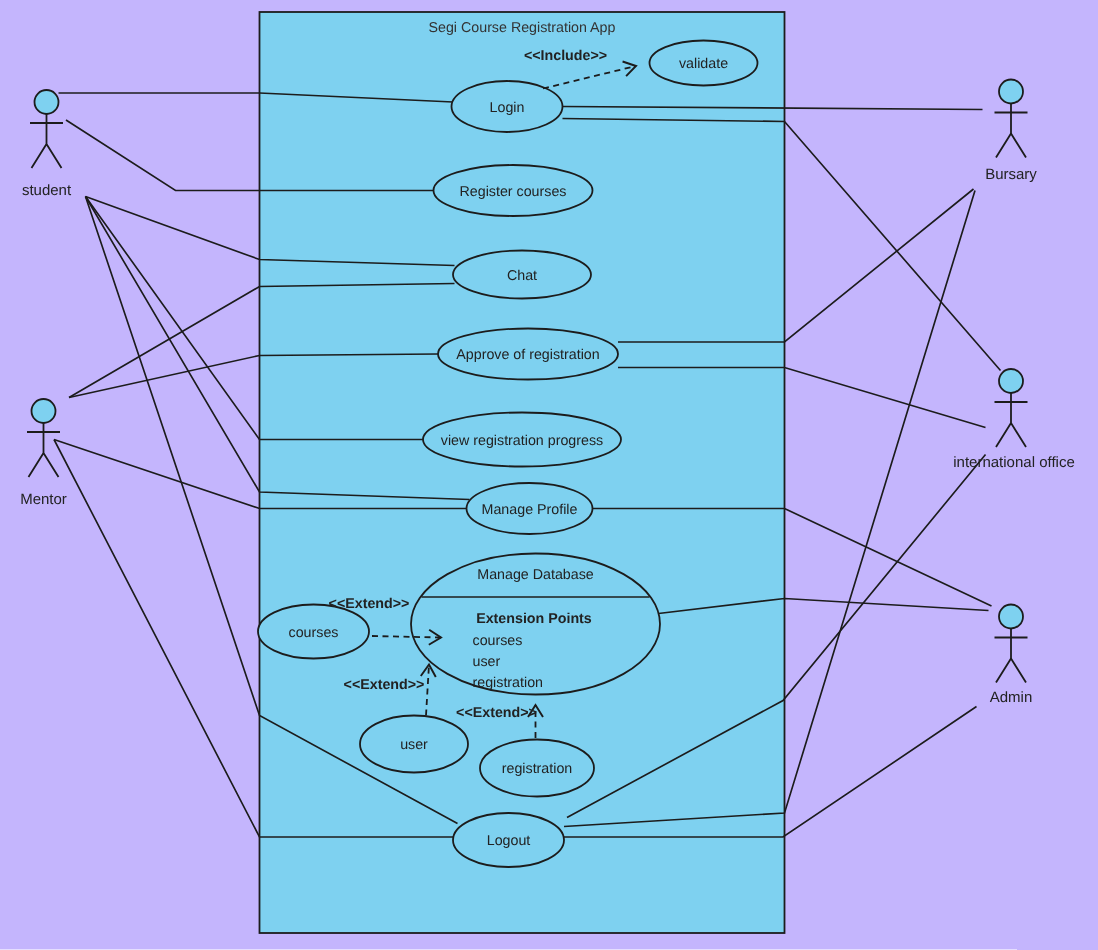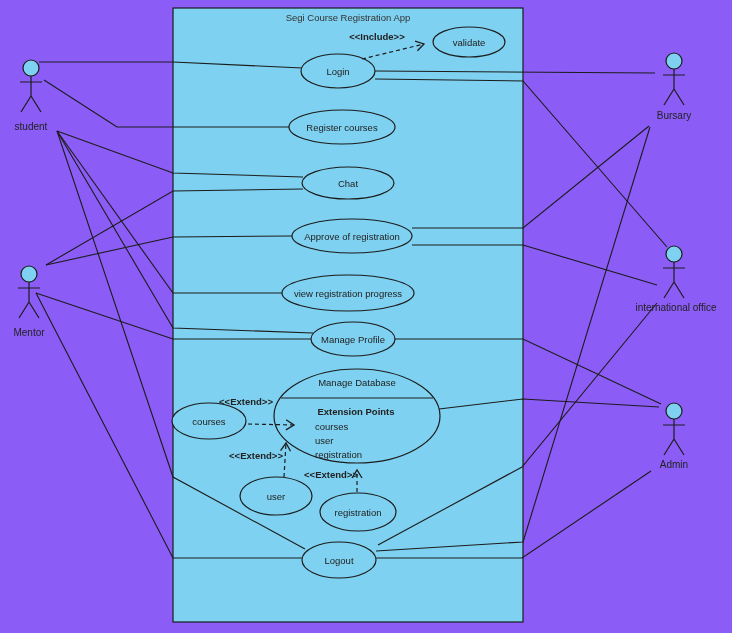--- a/index.html
+++ b/index.html
@@ -1,16 +1,16 @@
 <!DOCTYPE html>
 <html><head>
 <meta charset="utf-8">
 <style>
   html,body{margin:0;padding:0;background:#ffffff;}
-  .stage{position:relative;width:732px;height:633px;background:#8b5cf6;
+  .stage{position:relative;width:732px;height:633px;background:#c4b5fd;
          font-family:"Liberation Sans", sans-serif;}
   svg{display:block;}
   text{fill:#222;font-family:"Liberation Sans", sans-serif;font-size:9.5px;}
   .uc-label{text-anchor:middle;}
   .actor-label{text-anchor:middle;font-size:10px;}
   .stereo{text-anchor:middle;font-weight:bold;font-size:9.5px;}
   .ep-header{font-weight:bold;text-anchor:middle;}
   .ep-item{text-anchor:start;}
   .sys-title{text-anchor:middle;fill:#333;}
   .assoc{stroke:#1c1c1c;stroke-width:1.1;fill:none;}

